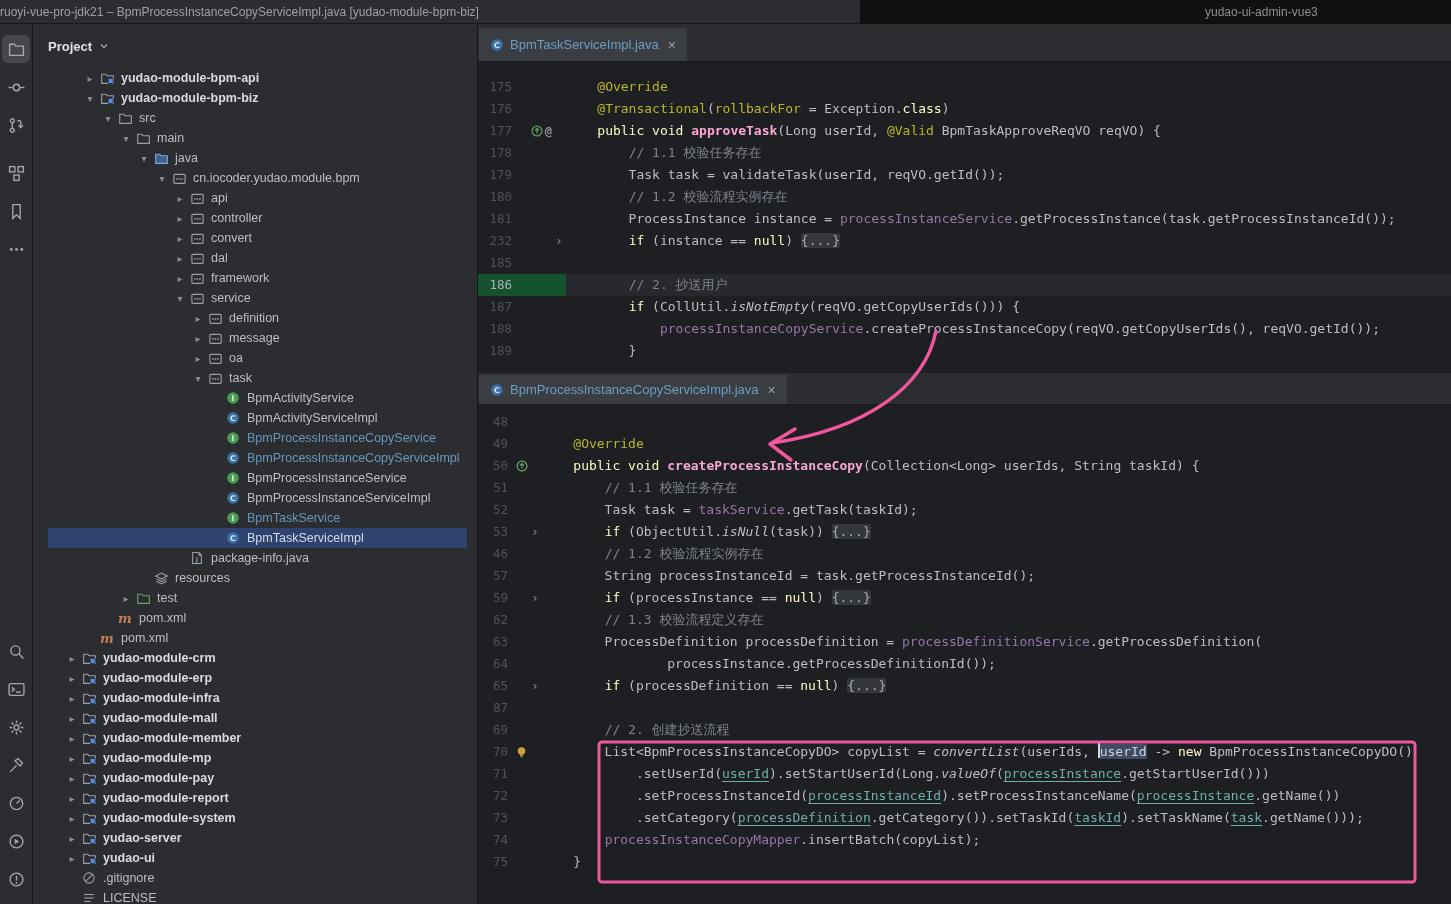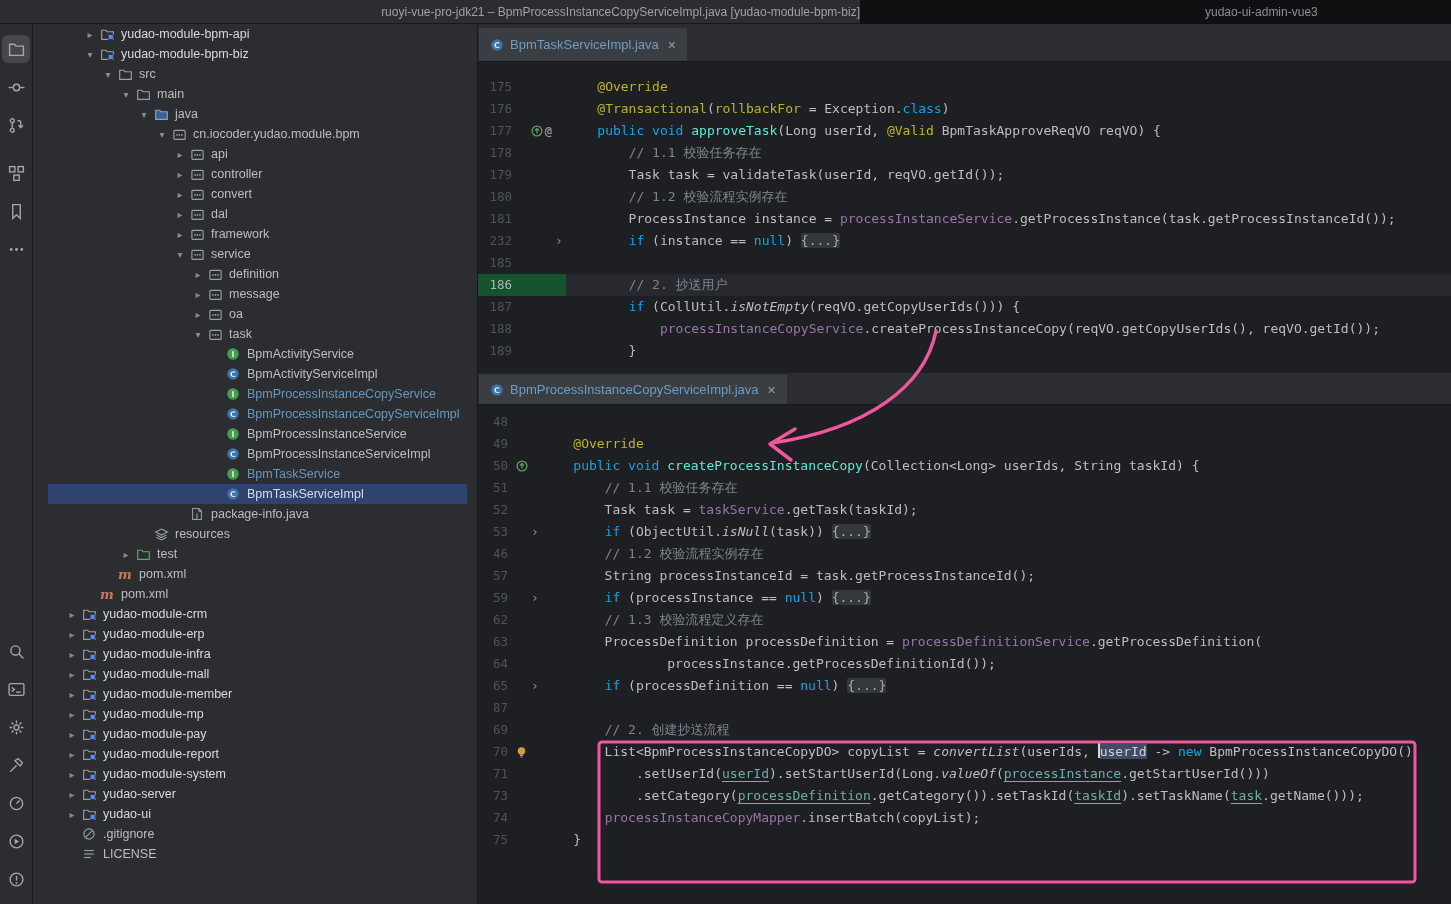--- a/index.html
+++ b/index.html
@@ -1,40 +1,40 @@
 <!DOCTYPE html>
 <html><head>
 <meta charset="utf-8">
 <style>
 *{box-sizing:border-box;margin:0;padding:0}
 html,body{width:1451px;height:904px;background:#1e1f22;font-family:"Liberation Sans",sans-serif;overflow:hidden}
 .app{position:relative;width:1451px;height:904px;display:flex;flex-direction:column}
 
 .titlebar{height:24px;flex:none;display:flex}
-.seg-left{width:860px;background:#2b2d30;color:#9da0a6;font-size:12px;display:flex;align-items:center;justify-content:flex-end;border-bottom:1px solid #17181b}
+.seg-left{width:860px;background:#2b2d30;color:#9da0a6;font-size:12px;display:flex;align-items:center;justify-content:flex-start;border-bottom:1px solid #17181b}
 .seg-right{flex:1;background:#0f1011;color:#8c8f96;font-size:12px;display:flex;align-items:center;padding-left:345px}
 .main{flex:1;display:flex;min-height:0}
 
 .stripe{width:33px;flex:none;background:#2b2d30;border-right:1px solid #17181b;display:flex;flex-direction:column;align-items:center;padding:6px 0;overflow:hidden}
 .stripe-grp{display:flex;flex-direction:column;align-items:center}
 .stripe-spacer{flex:1}
 .stripe-btn{width:28px;height:28px;border-radius:6px;display:flex;align-items:center;justify-content:center;margin:5px 0}
 .stripe-btn.active{background:#45474c}
 .stripe-btn.gap{margin-top:15px}
 
 .project{width:445px;flex:none;background:#2b2d30;border-right:1px solid #17181b;display:flex;flex-direction:column;overflow:hidden}
 .project-header{height:44px;flex:none;display:flex;align-items:center;padding-left:15px;color:#dfe1e5;font-size:13px;font-weight:700}
 .hdr-chev{margin-left:7px;display:flex;align-items:center}
 .tree{flex:1;overflow:hidden;font-size:12.5px;color:#bcbec4}
 .trow{height:20px;display:flex;align-items:center;white-space:nowrap}
 .trow.selected{background:#2e436e;margin-left:15px;margin-right:10px}
 .chev{width:18px;flex:none;text-align:center;color:#868b92;font-size:10px}
 .ticon{width:16px;height:16px;flex:none;display:flex;align-items:center;justify-content:center;margin-right:6px}
 .tlabel{line-height:20px}
-.tlabel.bold{font-weight:400;color:#d8dadf}
+.tlabel.bold{font-weight:700;color:#d8dadf}
 .tlabel.vcs-blue{color:#6897bb}
 .trow.selected .tlabel{color:#d3dceb}
 .mvn{color:#c97b57;font-weight:700;font-style:italic;font-size:13px;font-family:"DejaVu Serif",serif;line-height:1}
 
 .editors{flex:1;display:flex;flex-direction:column;min-width:0;background:#1e1f22}
 .editor{display:flex;flex-direction:column;min-height:0}
 .editor.top{height:349px;flex:none}
 .editor.bottom{flex:1}
 .tabbar{flex:none;background:#2b2d30;border-bottom:1px solid #17181b;display:flex;align-items:flex-end;padding-left:1px}
 .editor.top .tabbar{height:38px}
@@ -53,25 +53,25 @@
 .editor.bottom .lnum{width:30px}
 .gicons{flex:none;display:flex;align-items:center;justify-content:flex-end;gap:2px}
 .editor.top .gicons{width:40px}
 .editor.bottom .gicons{width:20px}
 .gicon{display:flex;align-items:center;justify-content:center}
 .gat{color:#8f959d;font-size:12px;font-weight:700;font-family:"DejaVu Sans Mono",monospace}
 .fold-gut{flex:none;width:14px;color:#888d94;font-size:13px;line-height:21px;text-align:center}
 .ctext{line-height:22px;font-family:inherit}
 
 .tk-d{color:#bcbec4}
-.tk-k{color:#0ea5e9}
+.tk-k{color:#fef9c3}
 .tk-a{color:#bbb529}
 .tk-c{color:#7d848d}
 .tk-f{color:#9876aa}
-.tk-m{color:#5eead4;font-weight:400}
+.tk-m{color:#f9a8d4;font-weight:700}
 .tk-s{color:#bcbec4;font-style:italic}
 .tk-v{color:#6fafa8;text-decoration:underline;text-underline-offset:3px}
 .tk-fold{color:#a8adb5;background:#34373c;border-radius:2px}
 .tk-sel{color:#cdd3da;background:#3f4c63}
 .caret-bar{display:inline-block;width:2px;height:16px;background:#d6d9de;vertical-align:-2px}
 .caret-row{background:#27292e}
 .caret-row .lnum,.caret-row .gicons,.caret-row .fold-gut{background:#14532d}
 .caret-row .lnum{color:#aeb3bb}
 
 .overlay{position:absolute;inset:0;pointer-events:none;z-index:40}
@@ -174,20 +174,28 @@
           <div class="stripe-btn">
             <svg width="17" height="17" viewBox="0 0 16 16" fill="none" stroke="#a3a7ae" stroke-width="1.3">
               <circle cx="8" cy="8" r="6"></circle>
               <line x1="8" y1="4.5" x2="8" y2="9"></line>
               <circle cx="8" cy="11.3" r="0.9" fill="#a3a7ae" stroke="none"></circle>
             </svg>
           </div>
         </div>
     </div>
     <div class="project">
+      <div class="project-header">
+        <span>Project</span>
+        <span class="hdr-chev">
+          <svg width="10" height="10" viewBox="0 0 10 10" fill="none" stroke="#9da0a6" stroke-width="1.4">
+              <path d="M2 3.5 L5 6.5 8 3.5"></path>
+            </svg>
+        </span>
+      </div>
       <div class="tree">
           <div class="trow" style="padding-left: 48px;">
             <span class="chev">▸</span>
             <span class="ticon">
               <svg width="15" height="15" viewBox="0 0 16 16" fill="none" stroke="#9aa0a8" stroke-width="1.2">
                 <path d="M1.8 13.2 V3.4 h4.4 l1.3 1.7 h6.7 v8.1 Z"></path>
                 <rect x="8.6" y="7.8" width="5.6" height="5.6" rx="1" fill="#548af7" stroke="#2b2d30" stroke-width="1"></rect>
               </svg>
             </span>
             <span class="tlabel bold">yudao-module-bpm-api</span>
@@ -683,20 +691,21 @@
             <div class="crow"><span class="lnum">64</span><span class="gicons"></span><span class="fold-gut"></span><code class="ctext"><span class="tk-d">                processInstance.getProcessDefinitionId());</span></code></div>
             <div class="crow"><span class="lnum">65</span><span class="gicons"></span><span class="fold-gut">›</span><code class="ctext"><span class="tk-d">        </span><span class="tk-k">if</span><span class="tk-d"> (processDefinition == </span><span class="tk-k">null</span><span class="tk-d">) </span><span class="tk-fold">{...}</span></code></div>
             <div class="crow"><span class="lnum">87</span><span class="gicons"></span><span class="fold-gut"></span><code class="ctext"></code></div>
             <div class="crow"><span class="lnum">69</span><span class="gicons"></span><span class="fold-gut"></span><code class="ctext"><span class="tk-d">        </span><span class="tk-c">// 2. 创建抄送流程</span></code></div>
             <div class="crow"><span class="lnum">70</span><span class="gicons"><span class="gicon"><svg width="13" height="13" viewBox="0 0 13 13">
                     <circle cx="6.5" cy="5" r="3.8" fill="#c8a33b"></circle>
                     <rect x="4.8" y="8.6" width="3.4" height="1.4" rx="0.6" fill="#c8a33b"></rect>
                     <rect x="5.2" y="10.4" width="2.6" height="1.1" rx="0.5" fill="#8f959d"></rect>
                   </svg></span></span><span class="fold-gut"></span><code class="ctext"><span class="tk-d">        List&lt;BpmProcessInstanceCopyDO&gt; copyList = </span><span class="tk-s">convertList</span><span class="tk-d">(userIds, </span><span class="caret-bar"></span><span class="tk-sel">userId</span><span class="tk-d"> -&gt; </span><span class="tk-k">new</span><span class="tk-d"> BpmProcessInstanceCopyDO()</span></code></div>
             <div class="crow"><span class="lnum">71</span><span class="gicons"></span><span class="fold-gut"></span><code class="ctext"><span class="tk-d">            .setUserId(</span><span class="tk-v">userId</span><span class="tk-d">).setStartUserId(Long.</span><span class="tk-s">valueOf</span><span class="tk-d">(</span><span class="tk-v">processInstance</span><span class="tk-d">.getStartUserId()))</span></code></div>
+            <div class="crow"><span class="lnum">72</span><span class="gicons"></span><span class="fold-gut"></span><code class="ctext"><span class="tk-d">            .setProcessInstanceId(</span><span class="tk-v">processInstanceId</span><span class="tk-d">).setProcessInstanceName(</span><span class="tk-v">processInstance</span><span class="tk-d">.getName())</span></code></div>
             <div class="crow"><span class="lnum">73</span><span class="gicons"></span><span class="fold-gut"></span><code class="ctext"><span class="tk-d">            .setCategory(</span><span class="tk-v">processDefinition</span><span class="tk-d">.getCategory()).setTaskId(</span><span class="tk-v">taskId</span><span class="tk-d">).setTaskName(</span><span class="tk-v">task</span><span class="tk-d">.getName()));</span></code></div>
             <div class="crow"><span class="lnum">74</span><span class="gicons"></span><span class="fold-gut"></span><code class="ctext"><span class="tk-d">        </span><span class="tk-f">processInstanceCopyMapper</span><span class="tk-d">.insertBatch(copyList);</span></code></div>
             <div class="crow"><span class="lnum">75</span><span class="gicons"></span><span class="fold-gut"></span><code class="ctext"><span class="tk-d">    }</span></code></div>
           </div>
       </div>
     </div>
   </div>
   <svg class="overlay" width="1451" height="904" viewBox="0 0 1451 904">
     <path class="annot" d="M936 331 C 925 386, 868 429, 772 443" fill="none" stroke-width="3.5" stroke-linecap="round" stroke="#f0579f"></path>
     <path class="annot" d="M795 429 L770 444 L791 460" fill="none" stroke-width="3.5" stroke-linecap="round" stroke-linejoin="round" stroke="#f0579f"></path>

